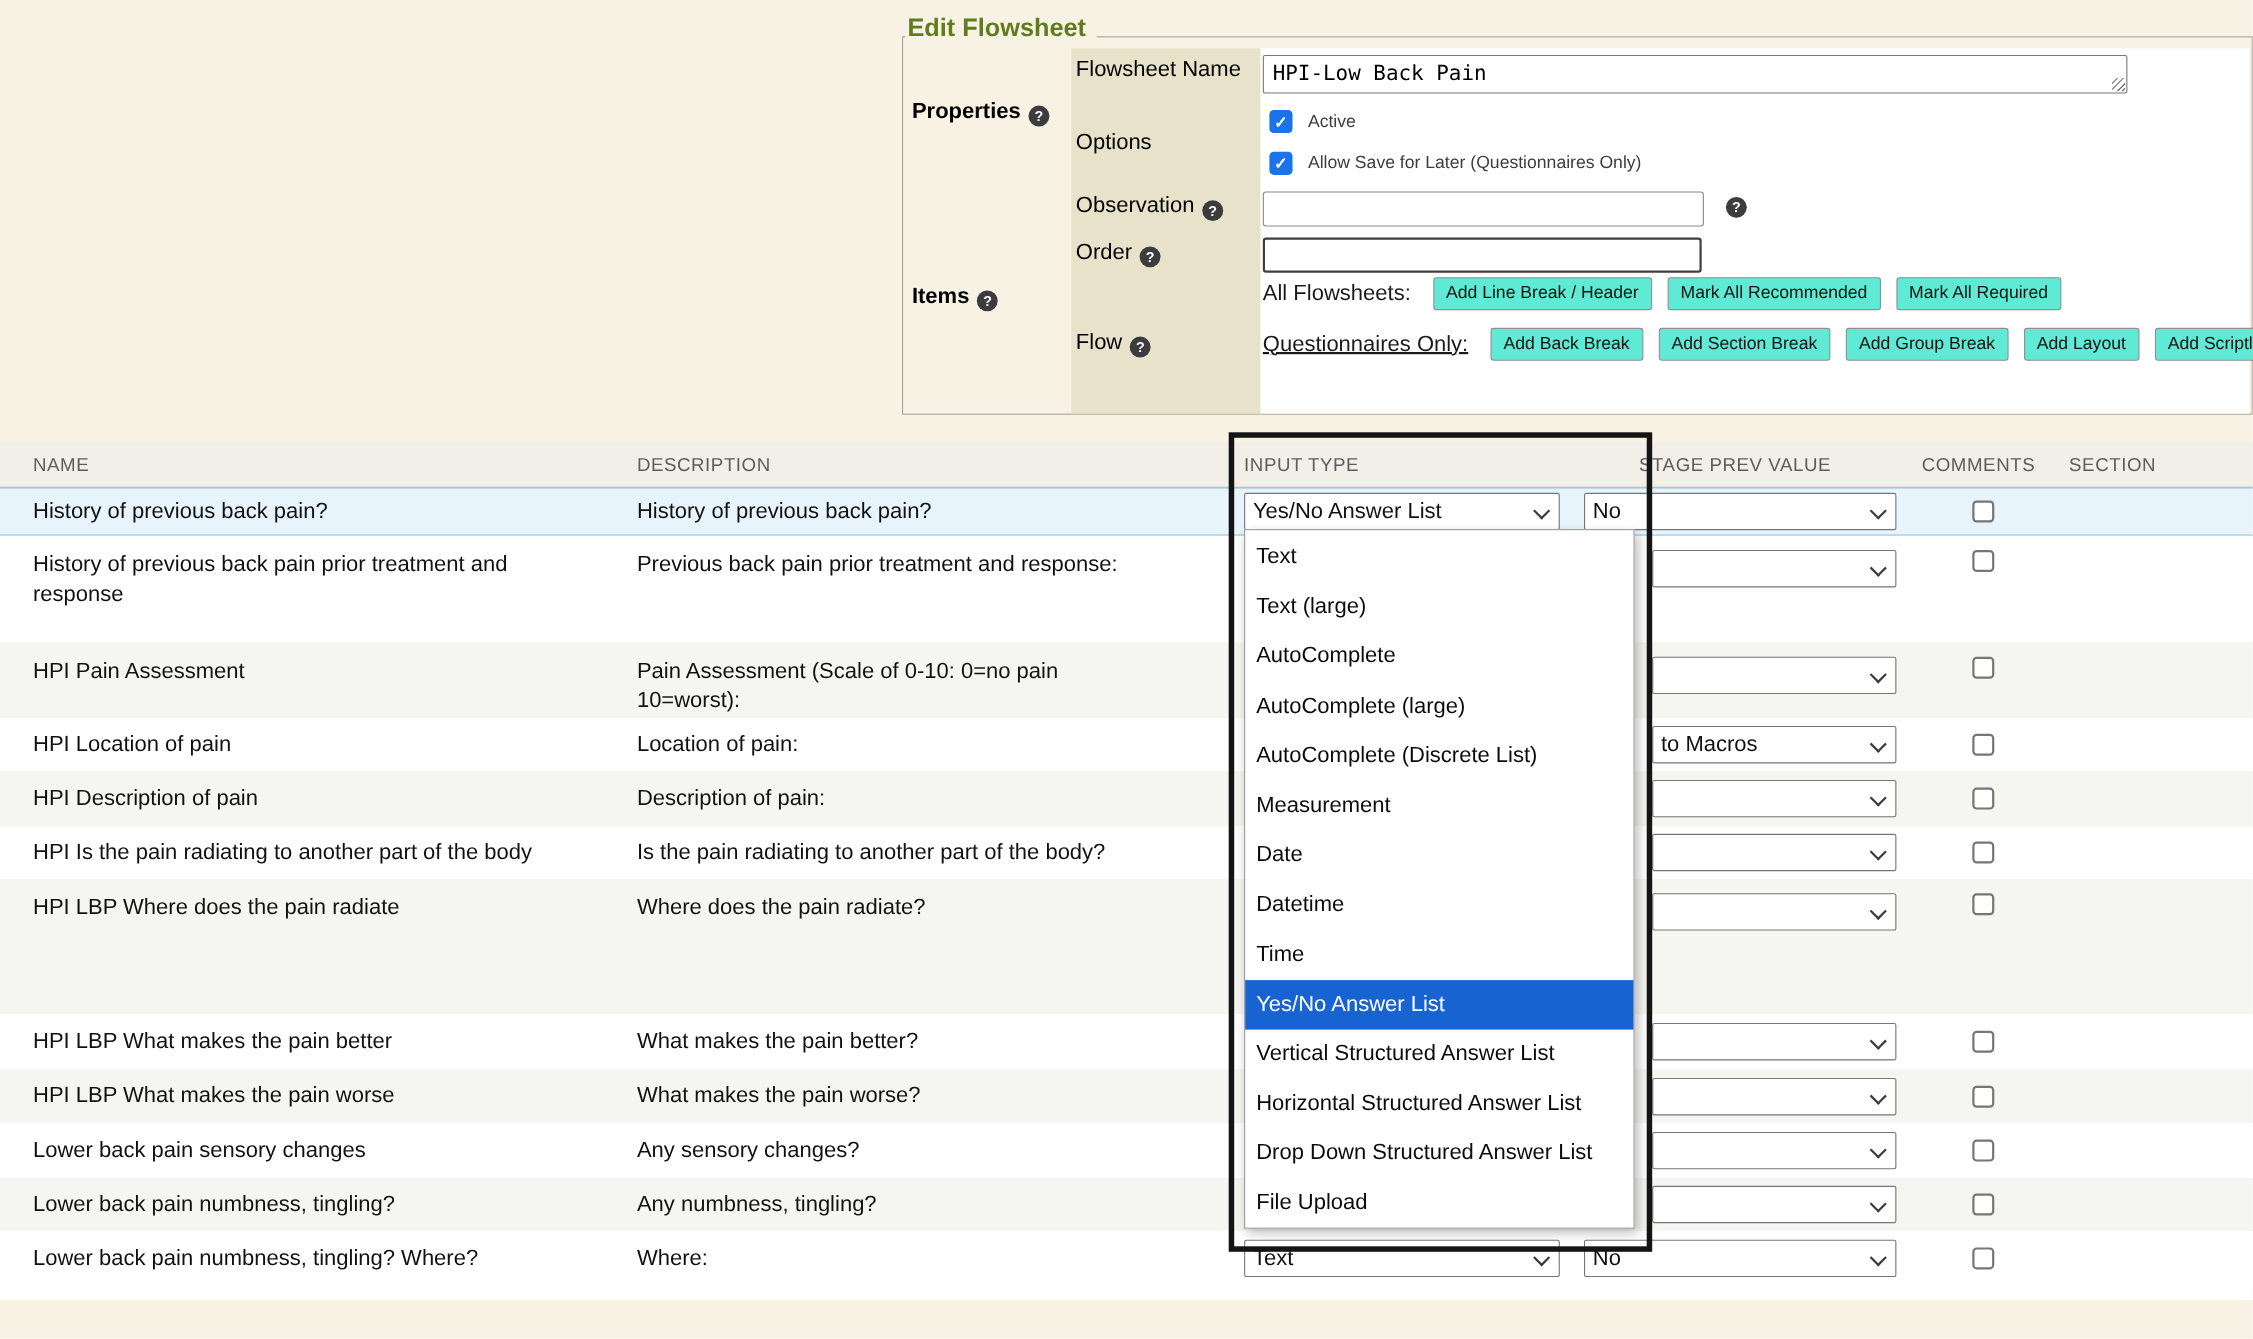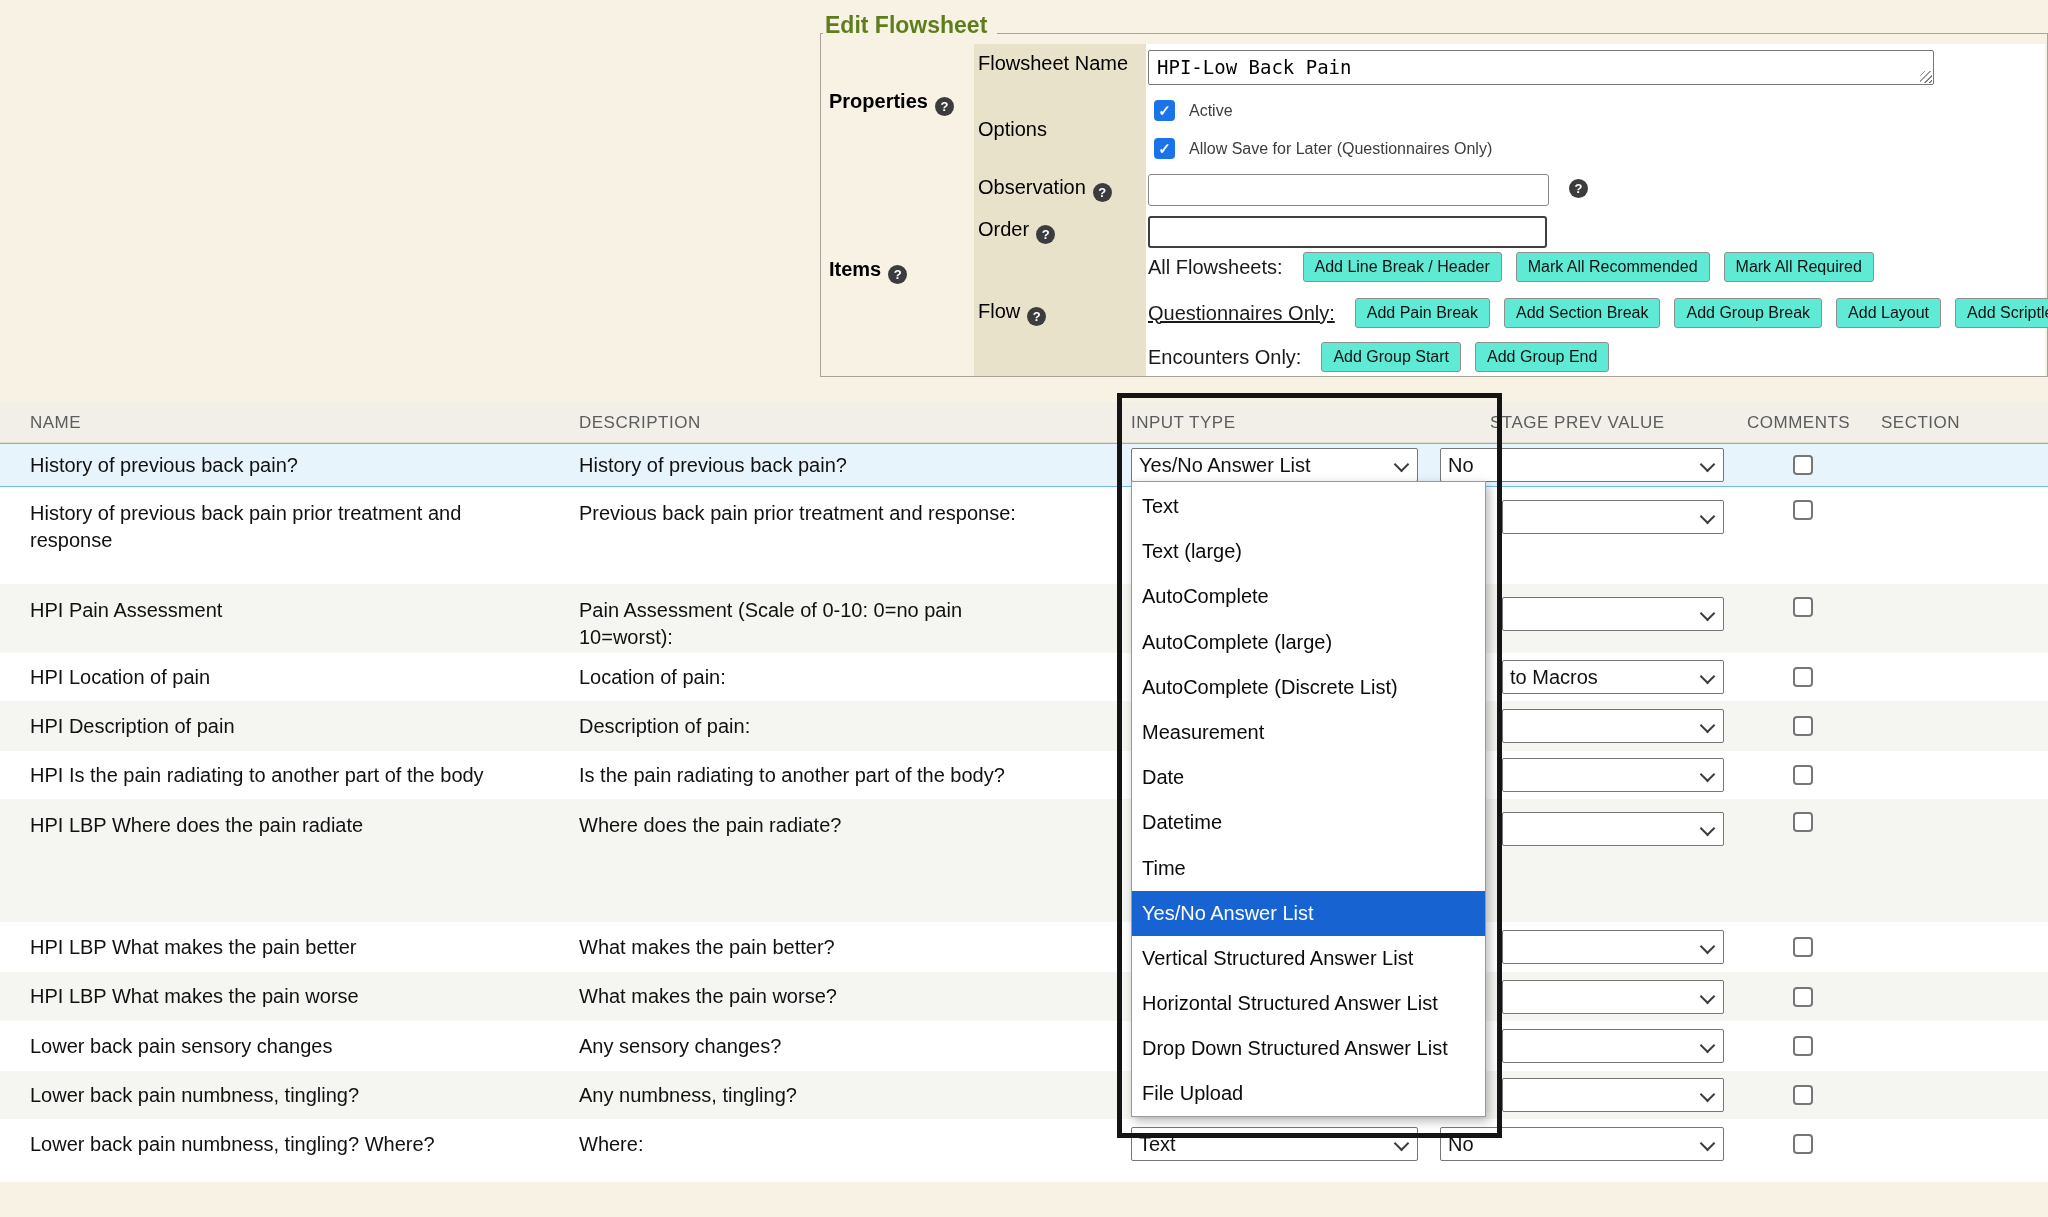--- a/index.html
+++ b/index.html
@@ -143,30 +143,25 @@
   </div>
 
   <div class="flow-row a">
     <span class="flow-cap">All Flowsheets:</span>
     <button class="btn">Add Line Break / Header</button>
     <button class="btn">Mark All Recommended</button>
     <button class="btn">Mark All Required</button>
   </div>
   <div class="flow-row b">
     <span class="flow-cap u">Questionnaires Only:</span>
-    <button class="btn">Add Pain Break</button>
+    <button class="btn">Add Back Break</button>
     <button class="btn">Add Section Break</button>
     <button class="btn">Add Group Break</button>
     <button class="btn">Add Layout</button>
     <button class="btn">Add Scriptlet</button>
-  </div>
-  <div class="flow-row c">
-    <span class="flow-cap">Encounters Only:</span>
-    <button class="btn">Add Group Start</button>
-    <button class="btn">Add Group End</button>
   </div>
 </div>
 
 <div class="tbl-header">
   <span class="th th1">NAME</span>
   <span class="th th2">DESCRIPTION</span>
   <span class="th th3">INPUT TYPE</span>
   <span class="th th4">STAGE PREV VALUE</span>
   <span class="th th5">COMMENTS</span>
   <span class="th th6">SECTION</span>

